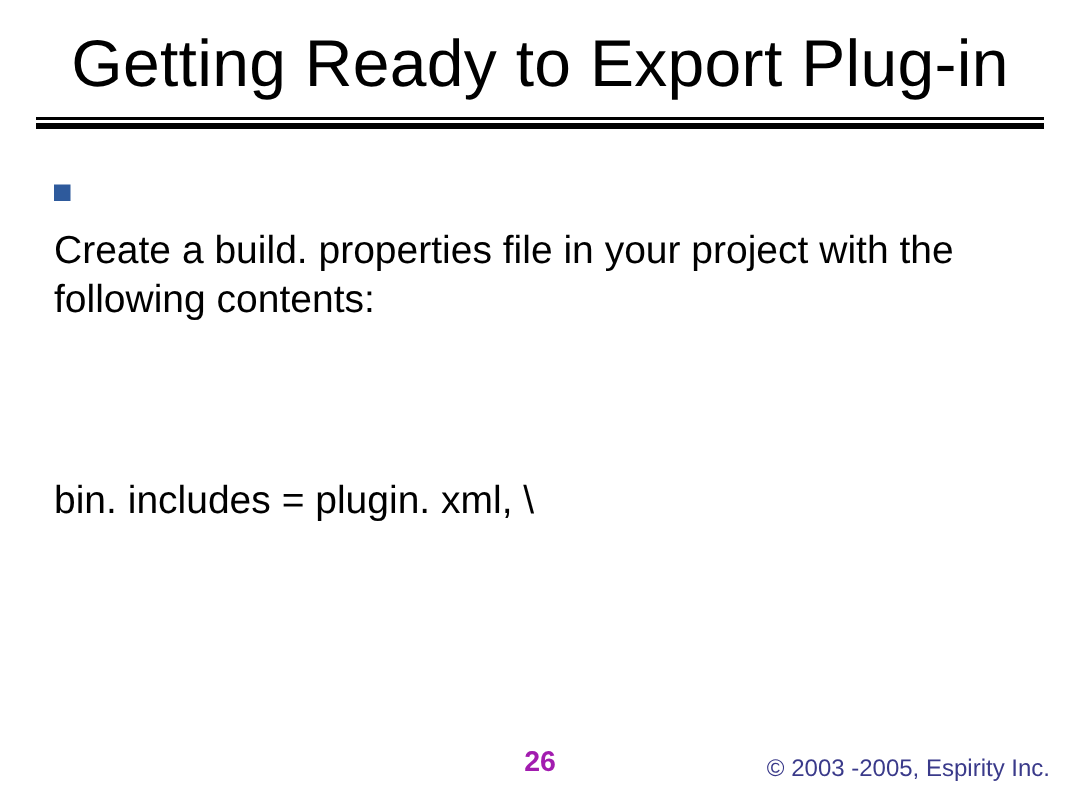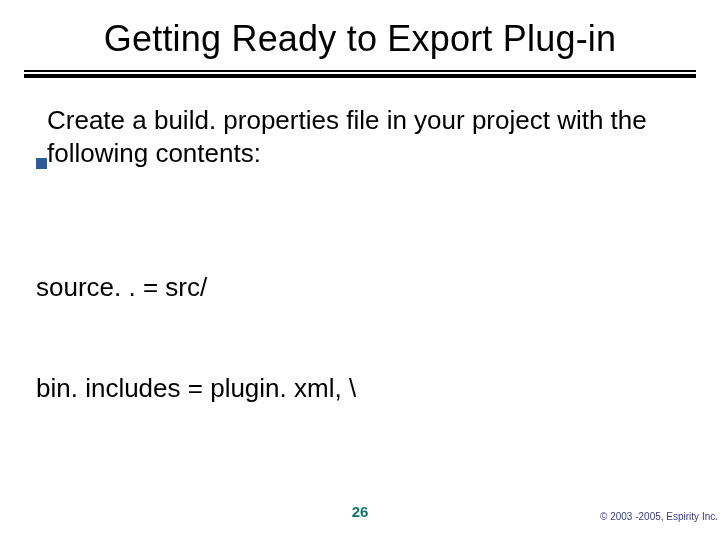--- a/index.html
+++ b/index.html
@@ -13,21 +13,21 @@
     position: relative;
   }
   .slide {
     position: relative;
     width: 720px;
     height: 540px;
     box-sizing: border-box;
   }
   .title {
     text-align: center;
-    font-size: 36px;
+    font-size: 44px;
     font-weight: 400;
     color: #000;
     padding-top: 18px;
     padding-bottom: 10px;
     letter-spacing: 0.2px;
   }
   .rule-top {
     height: 2px;
     background: #000;
     margin: 0 24px 2px 24px;
@@ -38,21 +38,23 @@
     margin: 0 24px 0 24px;
   }
   .body {
     padding: 26px 36px 0 36px;
     font-size: 26px;
     line-height: 1.25;
     color: #000;
   }
   .bullet-row {
     display: flex;
-    align-items: flex-end;
+    align-items: flex-start;
+    gap: 16px;
+    flex-direction: column;
   }
   .bullet {
     width: 11px;
     height: 11px;
     background: #2e5a9c;
     margin-top: 11px;
     flex: 0 0 auto;
   }
   .bullet-text {
     flex: 1 1 auto;
@@ -74,49 +76,48 @@
     position: absolute;
     left: 36px;
     bottom: 0;
   }
   .logo svg { display: block; }
   .page-num {
     position: absolute;
     left: 50%;
     transform: translateX(-50%);
     bottom: 6px;
-    font-size: 15px;
+    font-size: 19px;
     font-weight: 700;
-    color: #0f766e;
+    color: #a21caf;
   }
   .copyright {
     position: absolute;
-    right: 2px;
+    right: 20px;
     bottom: 4px;
-    font-size: 10px;
+    font-size: 16px;
     color: #3a3a8a;
   }
 </style>
 </head>
 <body>
 
 <div class="slide">
 
   <div class="title">Getting Ready to Export Plug-in</div>
   <div class="rule-top"></div>
   <div class="rule-bottom"></div>
 
   <div class="body">
     <div class="bullet-row">
       <div class="bullet"></div>
       <div class="bullet-text">Create a build. properties file in your project with the following contents:</div>
     </div>
 
     <div class="code-block">
-      <div>source. . = src/</div>
       <div>bin. includes = plugin. xml, \</div>
       
       
       
     </div>
   </div>
 
   <div class="footer">
     <div class="page-num">26</div>
     <div class="copyright">© 2003 -2005, Espirity Inc.</div>

